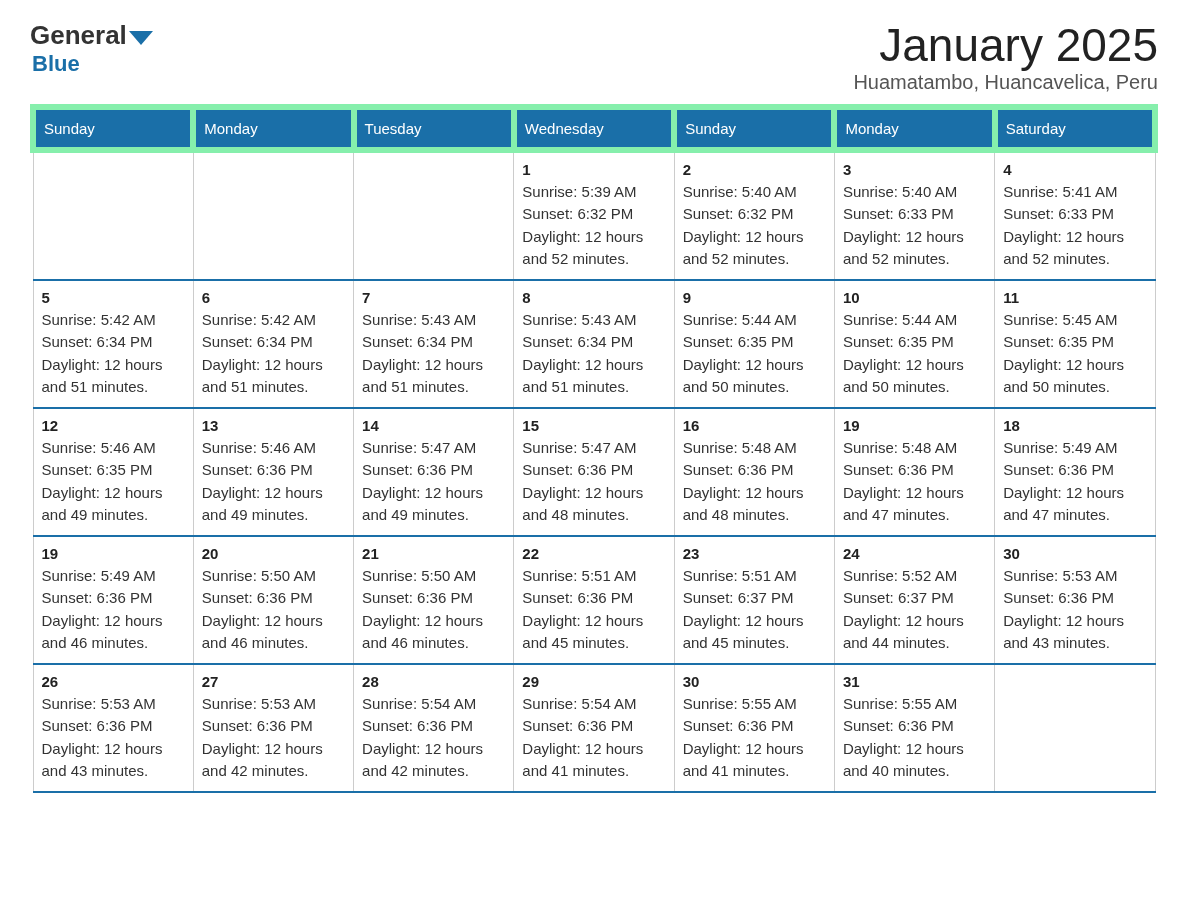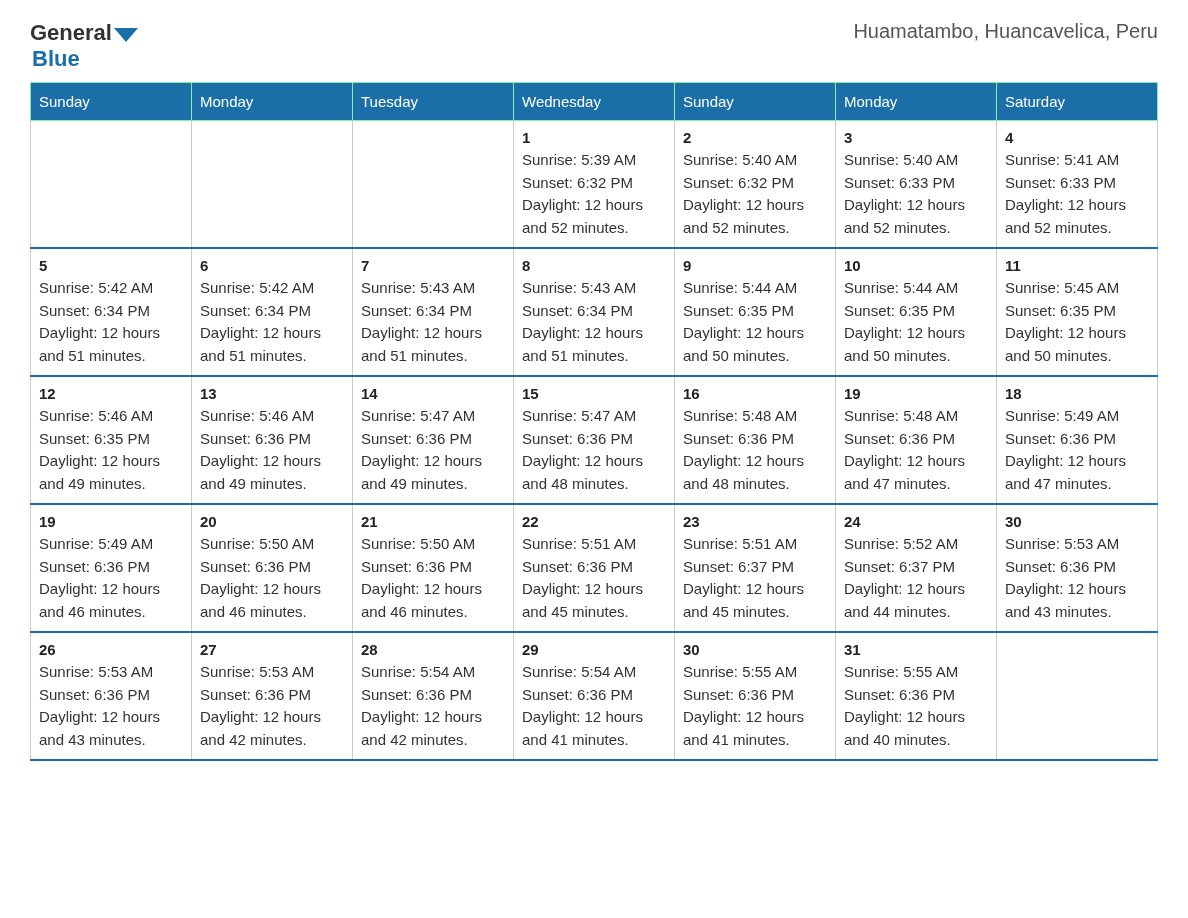--- a/index.html
+++ b/index.html
@@ -11,21 +11,21 @@
       width: 1188px;
       min-height: 918px;
     }
     .header {
       display: flex;
       justify-content: space-between;
       align-items: flex-start;
       margin-bottom: 10px;
     }
     .logo-text-general {
-      font-size: 22px;
+      font-size: 26px;
       font-weight: bold;
       color: #333;
     }
     .logo-triangle {
       width: 0;
       height: 0;
       border-left: 12px solid transparent;
       border-right: 12px solid transparent;
       border-top: 14px solid #1a6fa8;
       margin-left: 2px;
@@ -51,21 +51,21 @@
     }
     thead tr {
       background-color: #1a6fa8;
       color: #fff;
     }
     thead th {
       padding: 10px 8px;
       font-size: 15px;
       font-weight: normal;
       text-align: left;
-      border: 1px solid #86efac;
+      border: 6px solid #86efac;
     }
     tbody tr {
       border-bottom: 2px solid #1a6fa8;
     }
     tbody td {
       padding: 8px;
       vertical-align: top;
       border-left: 1px solid #ccc;
       border-right: 1px solid #ccc;
       font-size: 12.5px;
@@ -108,20 +108,21 @@
 
 <div class="header">
   <div class="logo-wrapper">
     <div class="logo-line1">
       <span class="logo-text-general">General</span>
       <div class="logo-triangle"></div>
     </div>
     <div class="logo-line2">Blue</div>
   </div>
   <div class="title-section">
+    <div class="month-title">January 2025</div>
     <div class="location-title">Huamatambo, Huancavelica, Peru</div>
   </div>
 </div>
 
 <table>
   <thead>
     <tr>
     <th>Sunday</th>
         <th>Monday</th>
         <th>Tuesday</th>

